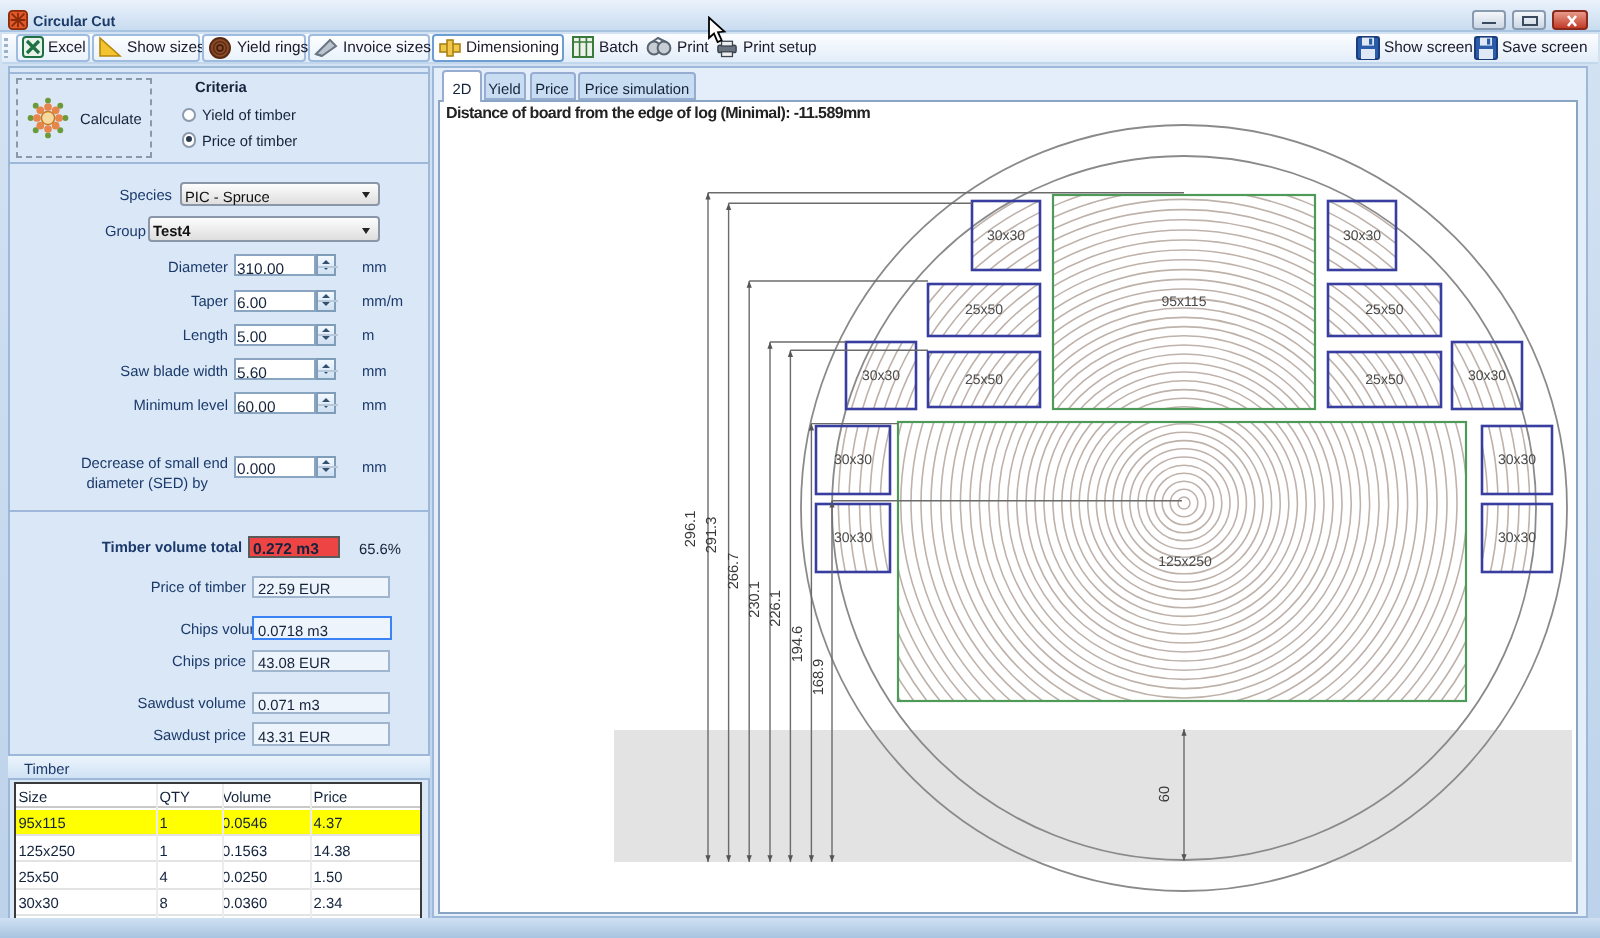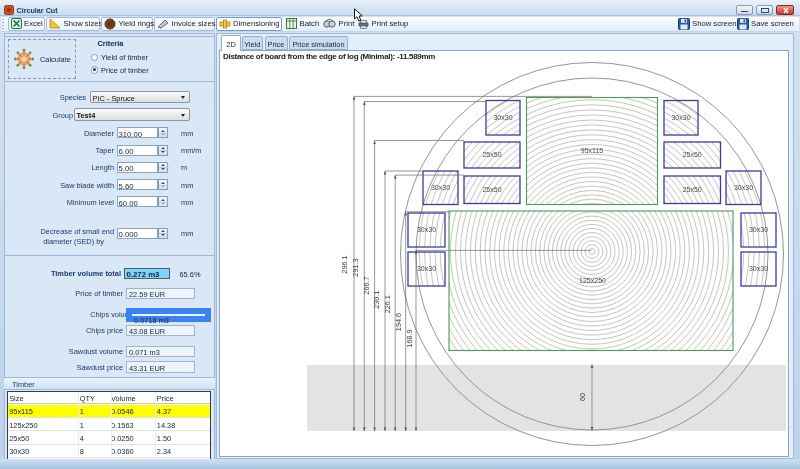--- a/index.html
+++ b/index.html
@@ -213,26 +213,26 @@
 <div class="lbl" style="left:0px;top:236.5px;width:104px;">diameter (SED) by</div>
 <div class="inp" style="left:116.5px;top:227.5px;width:41.5px;height:11px">0.000</div>
 <div class="spin" style="left:158px;top:227.5px">
     <div class="su"></div>
     <div class="sd"></div>
     <div class="mid"></div>
   </div>
 <div class="unit" style="left:181px;top:229px">mm</div>
 <div class="abs" style="left:4px;top:255px;width:211px;height:1px;background:#9db8d9"></div>
 <div class="lbl" style="left:0px;top:269.0px;width:121px;font-weight:bold;">Timber volume total</div>
-<div class="rbox" style="left:123.5px;top:267.5px;width:46.5px;border:1px solid #5a5a5a;font-weight:bold;background:#7dd3fc;font-size:7.8px">0.272 m3</div>
+<div class="rbox" style="left:123.5px;top:267.5px;width:46.5px;border:1px solid #5a5a5a;font-weight:bold;background:#ef4444;font-size:7.8px">0.272 m3</div>
 <div class="abs" style="left:179.5px;top:269.5px;color:#14233c">65.6%</div>
 <div class="lbl" style="left:0px;top:289.0px;width:123px;">Price of timber</div>
 <div class="rbox" style="left:126px;top:287.5px;width:68.5px;border:1px solid #9fb4cd">22.59 EUR</div>
 <div class="lbl" style="left:12px;top:309.5px;width:123px;padding-left:11px;">Chips volume</div>
-<div class="rbox" style="left:126px;top:308px;width:85px;border:6px solid #3b82f6">0.0718 m3</div>
+<div class="rbox" style="left:126px;top:308px;width:70px;border:1px solid #3b82f6">0.0718 m3</div>
 <div class="lbl" style="left:0px;top:326.0px;width:123px;">Chips price</div>
 <div class="rbox" style="left:126px;top:324.5px;width:68.5px;border:1px solid #9fb4cd">43.08 EUR</div>
 <div class="lbl" style="left:0px;top:347.0px;width:123px;">Sawdust volume</div>
 <div class="rbox" style="left:126px;top:345.5px;width:68.5px;border:1px solid #9fb4cd">0.071 m3</div>
 <div class="lbl" style="left:0px;top:362.5px;width:123px;">Sawdust price</div>
 <div class="rbox" style="left:126px;top:361px;width:68.5px;border:1px solid #9fb4cd">43.31 EUR</div>
 <div class="abs" style="left:4px;top:377px;width:211px;height:13px;background:linear-gradient(#ecf4fc,#cfe2f4);border-top:1px solid #9db8d9;border-bottom:1px solid #9db8d9">
 <div style="margin:2px 0 0 8px;color:#1b3a6b">Timber</div>
   </div>
 <div class="abs" style="left:7px;top:390.5px;width:203.5px;height:69.5px;border:1.3px solid #3a3a3a;background:#fff;overflow:hidden">

